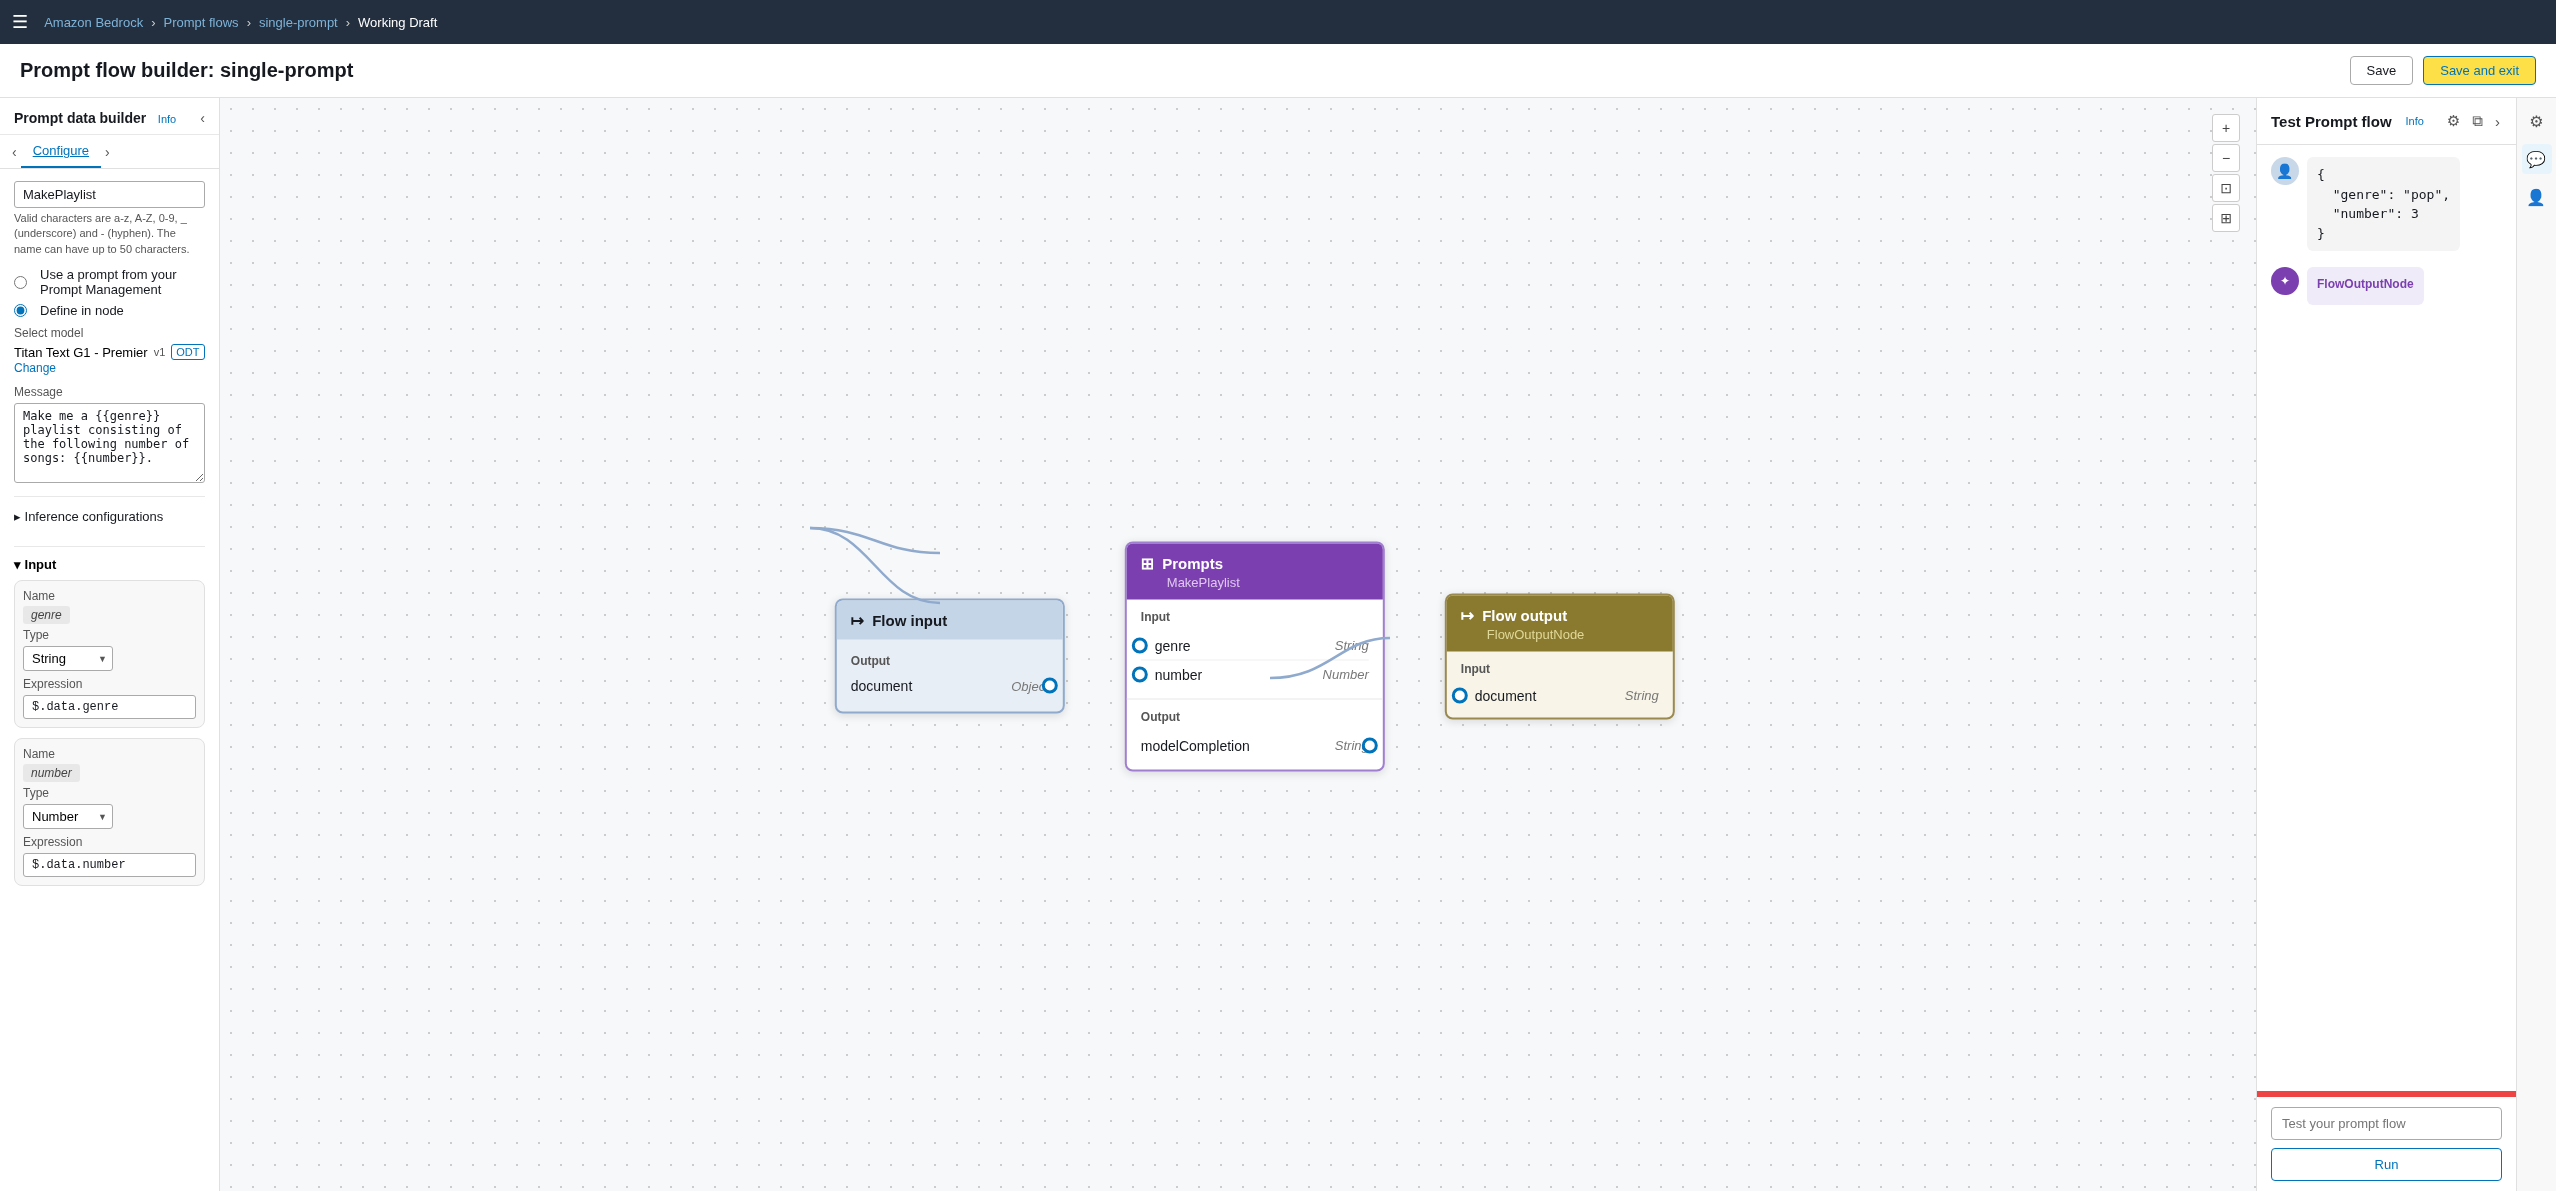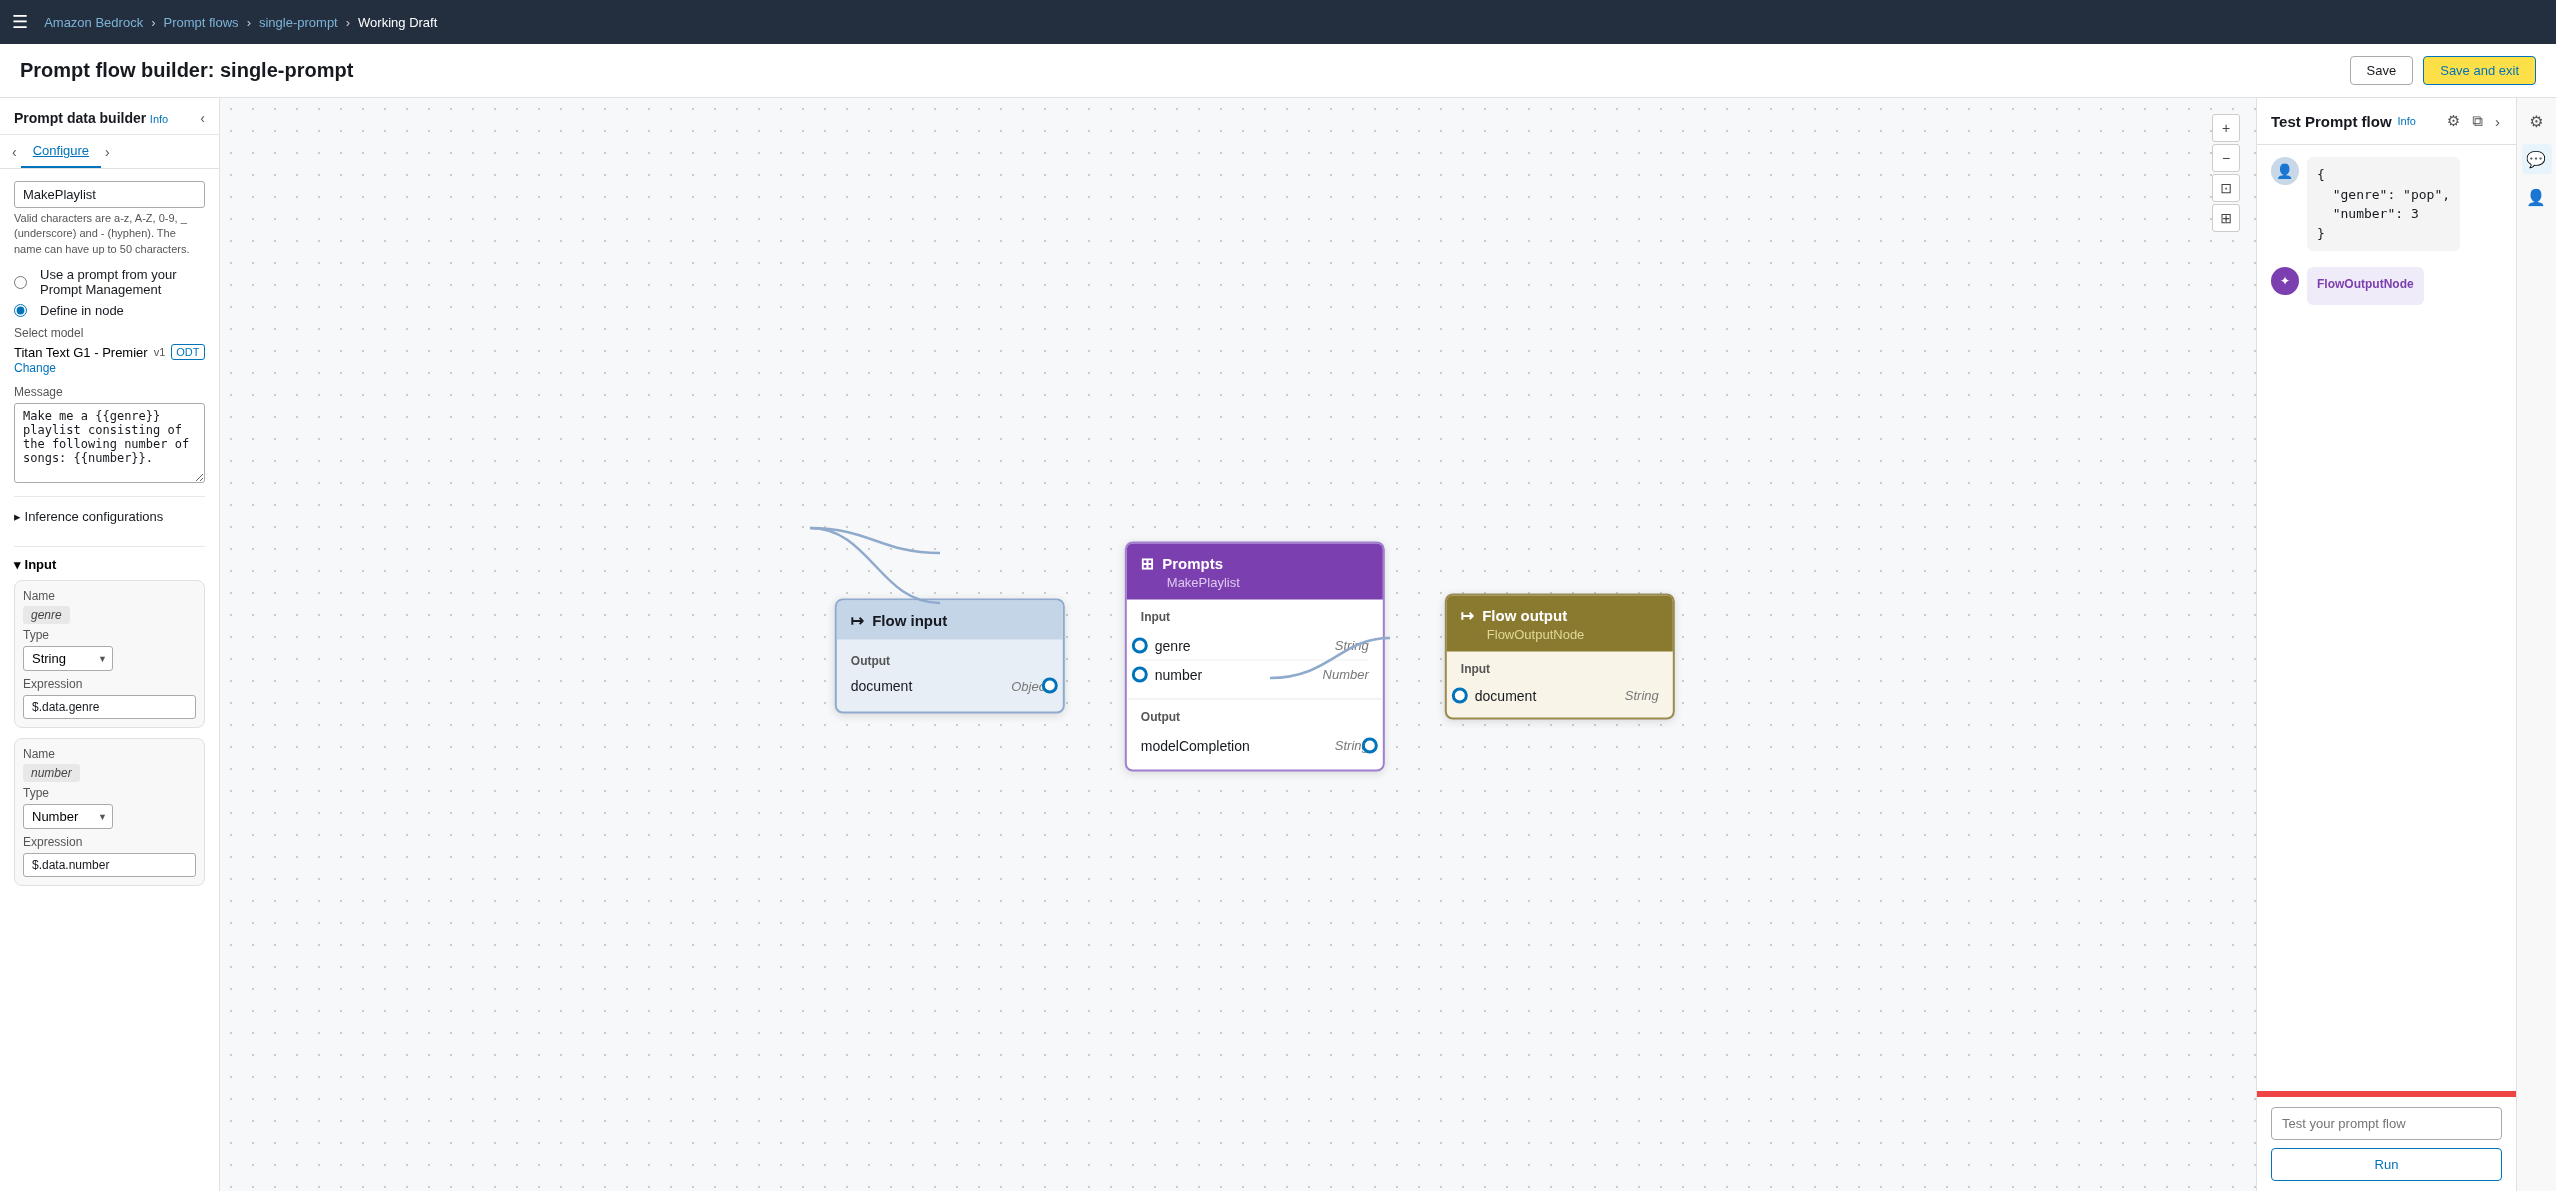--- a/index.html
+++ b/index.html
@@ -64,21 +64,21 @@
       font-size: 14px;
       font-weight: 600;
       color: #16191f;
     }
     .info-badge {
       font-size: 11px;
       color: #0073bb;
       background: none;
       border: none;
       cursor: pointer;
-      margin-left: 0;
+      margin-left: 8px;
     }
     .collapse-btn { background: none; border: none; cursor: pointer; color: #555; font-size: 14px; }
 
     
     .sidebar-nav {
       display: flex;
       align-items: center;
       border-bottom: 1px solid #e0e0e0;
       padding: 0 8px;
     }
@@ -161,21 +161,21 @@
       font-size: 12px;
       color: #444;
       font-style: italic;
     }
     .expression-input {
       width: 100%;
       padding: 4px 8px;
       border: 1px solid #aaa;
       border-radius: 3px;
       font-size: 12px;
-      font-family: Liberation Sans, sans-serif;
+      font-family: Liberation Mono, monospace;
       color: #16191f;
     }
 
     
     .canvas-area {
       flex: 1;
       background-image: radial-gradient(circle, #ccc 1px, transparent 1px);
       background-size: 22px 22px;
       background-color: #f7f8fa;
       position: relative;

